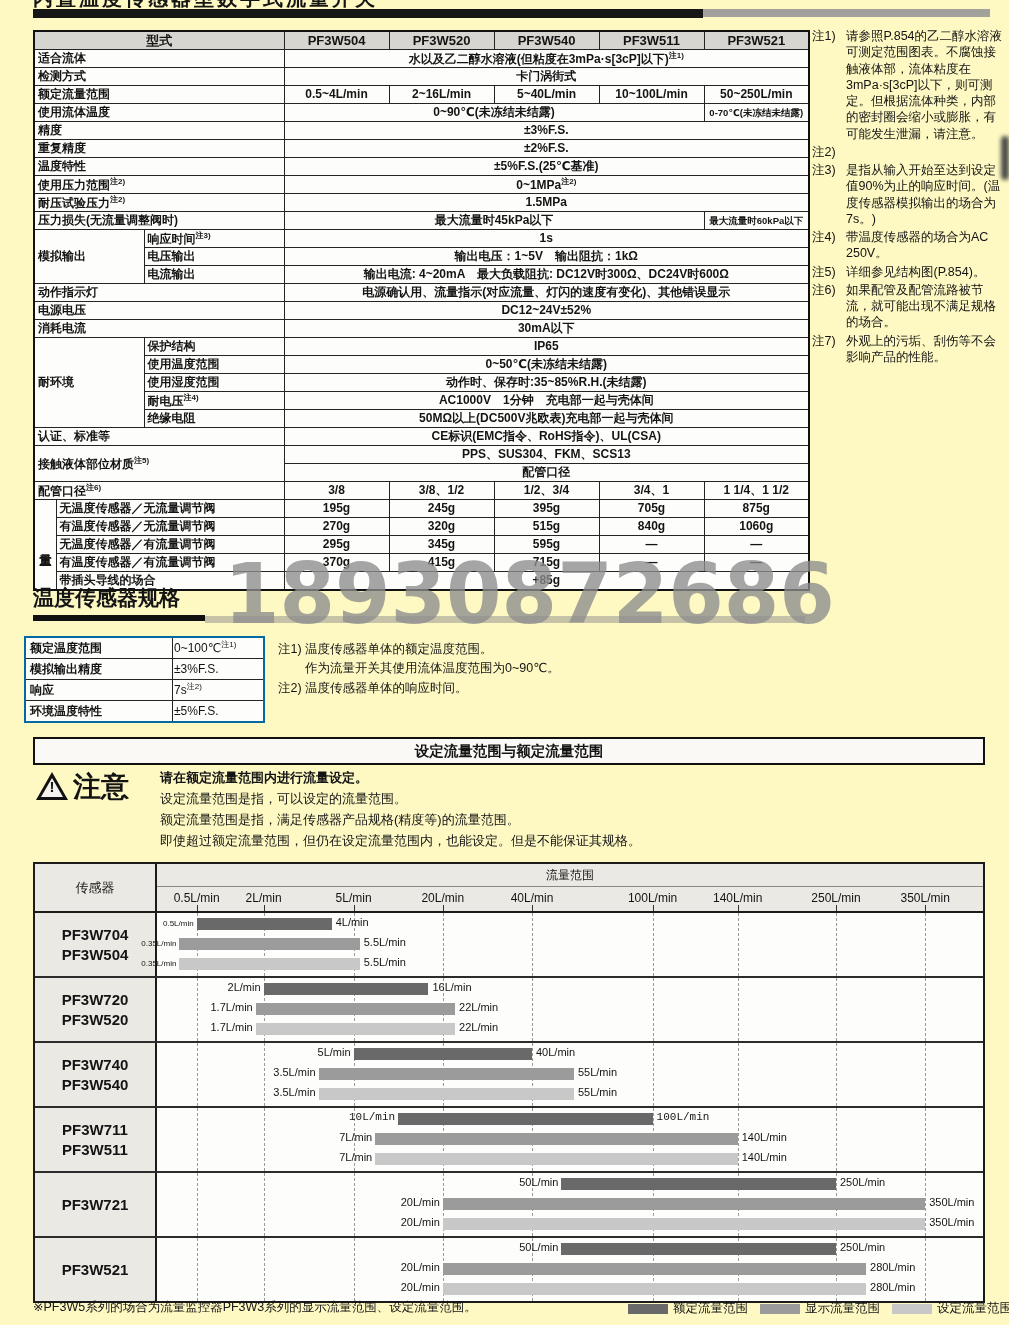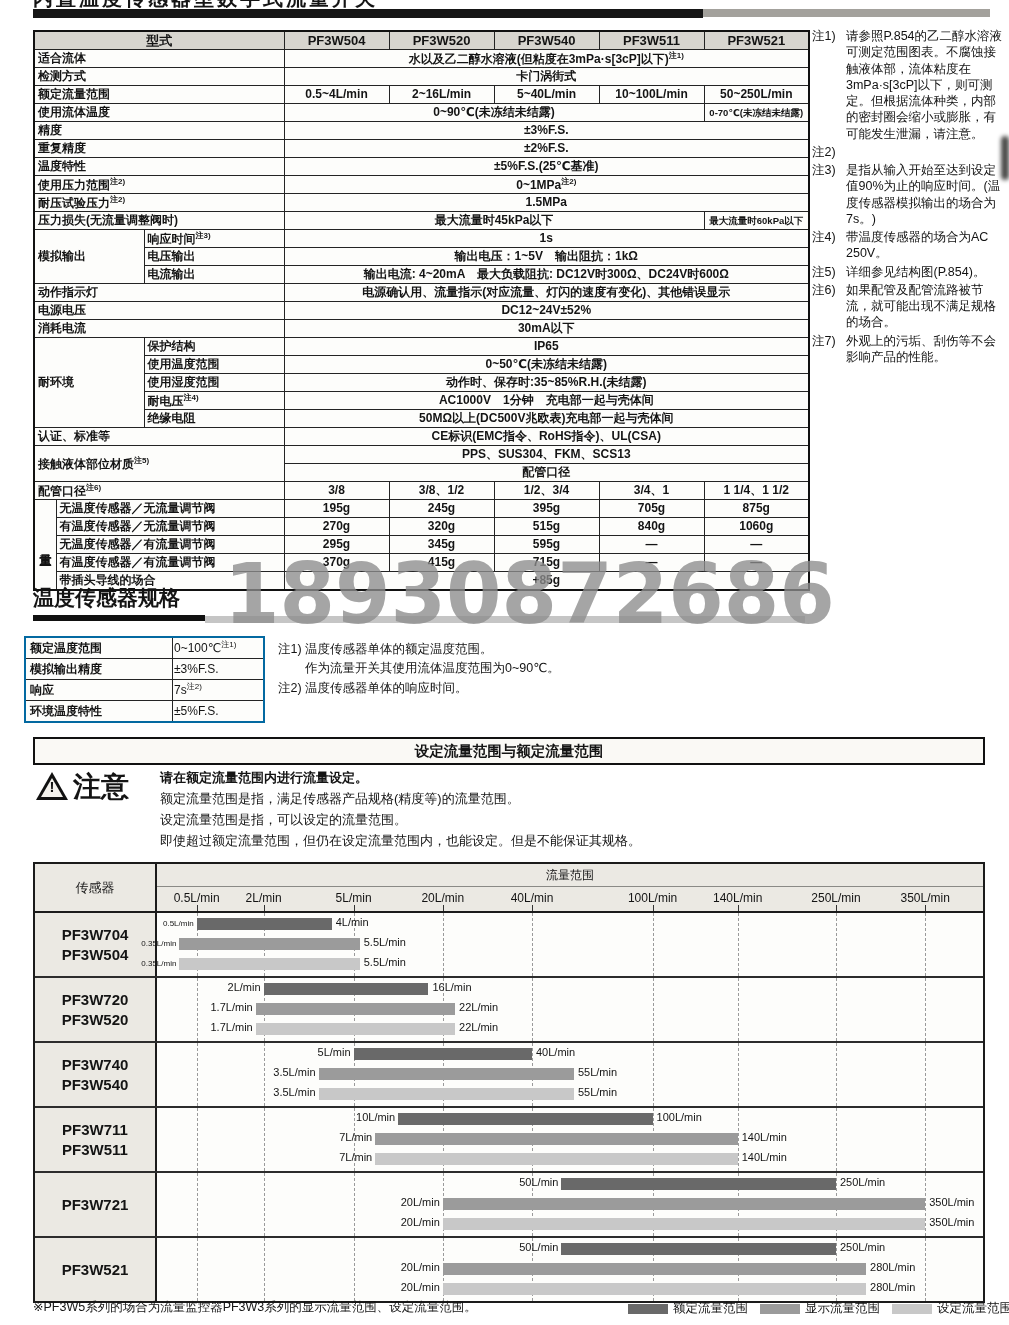--- a/index.html
+++ b/index.html
@@ -1,16 +1,16 @@
 <!DOCTYPE html>
 <html><head>
 <meta charset="utf-8">
 <style>
   html,body{margin:0;padding:0;background:#d8d6d2}
-  #canvas{position:relative;width:1009px;height:1325px;background:#ffffff;overflow:hidden;
+  #canvas{position:relative;width:1009px;height:1325px;background:#fef9c3;overflow:hidden;
           font-family:"Liberation Sans","DejaVu Sans",sans-serif;color:#141414}
   sup{font-size:8px;vertical-align:super}
 
   
   .top-crop{position:absolute;left:33px;top:0;width:600px;height:8px;overflow:hidden}
   .top-crop span{display:block;margin-top:-15px;font-size:20px;font-weight:700;letter-spacing:3px}
   .bar-black{position:absolute;left:33px;top:9px;width:670px;height:9px;background:#161616}
   .bar-gray{position:absolute;left:703px;top:9px;width:287px;height:8px;background:#a3a19c}
 
   
@@ -346,22 +346,22 @@
   <div class="warn">
     <div class="warn-badge">
       <span class="tri">
           <span class="exc">!</span>
         </span>
       <span>注意</span>
     </div>
     <div class="warn-text">
       <p class="lead">请在额定流量范围内进行流量设定。</p>
       <div>
+          <p>设定流量范围是指，可以设定的流量范围。</p>
           <p>额定流量范围是指，满足传感器产品规格(精度等)的流量范围。</p>
-          <p>设定流量范围是指，可以设定的流量范围。</p>
           <p>即使超过额定流量范围，但仍在设定流量范围内，也能设定。但是不能保证其规格。</p>
         </div>
     </div>
   </div>
 
   <div class="chart">
     <div class="ch-head">
       <div class="ch-sensor">传感器</div>
       <div class="ch-hplot">
         <div class="ch-title">流量范围</div>
@@ -492,21 +492,21 @@
           <div class="ch-plot">
             <div class="gl" style="left: 4.8%;"></div>
             <div class="gl" style="left: 12.9%;"></div>
             <div class="gl" style="left: 23.8%;"></div>
             <div class="gl" style="left: 34.6%;"></div>
             <div class="gl" style="left: 45.4%;"></div>
             <div class="gl" style="left: 60%;"></div>
             <div class="gl" style="left: 70.3%;"></div>
             <div class="gl" style="left: 82.2%;"></div>
             <div class="gl" style="left: 93%;"></div>
-            <div class="brow" style="top: 2px;">
+            <div class="brow" style="top: 2px; font-family: Liberation Mono, monospace;">
               <div class="bbar" style="left: 29.2%; width: 30.8%; background: rgb(105, 105, 105);"></div>
               <span class="blab from" style="left: 29.2%;">10L/min</span>
               <span class="blab to" style="left: 60%;">100L/min</span>
             </div>
             <div class="brow" style="top: 22px;">
               <div class="bbar" style="left: 26.4213%; width: 43.8787%; background: rgb(155, 155, 155);"></div>
               <span class="blab from" style="left: 26.4213%;">7L/min</span>
               <span class="blab to" style="left: 70.3%;">140L/min</span>
             </div>
             <div class="brow" style="top: 42px;">

